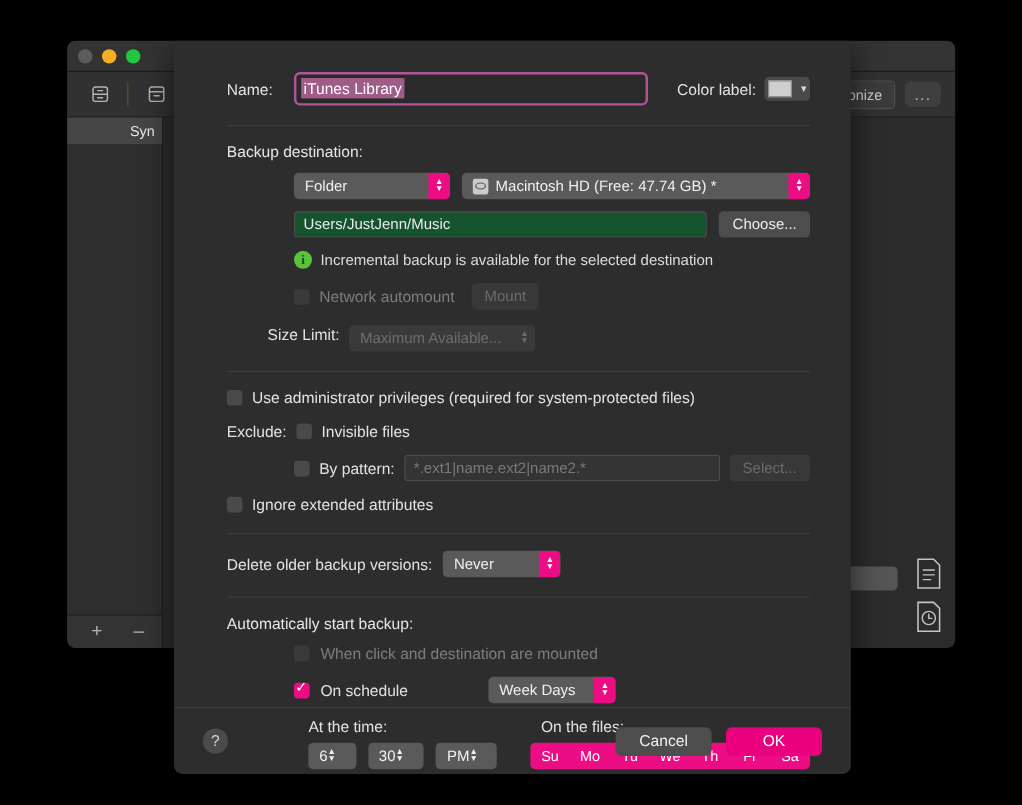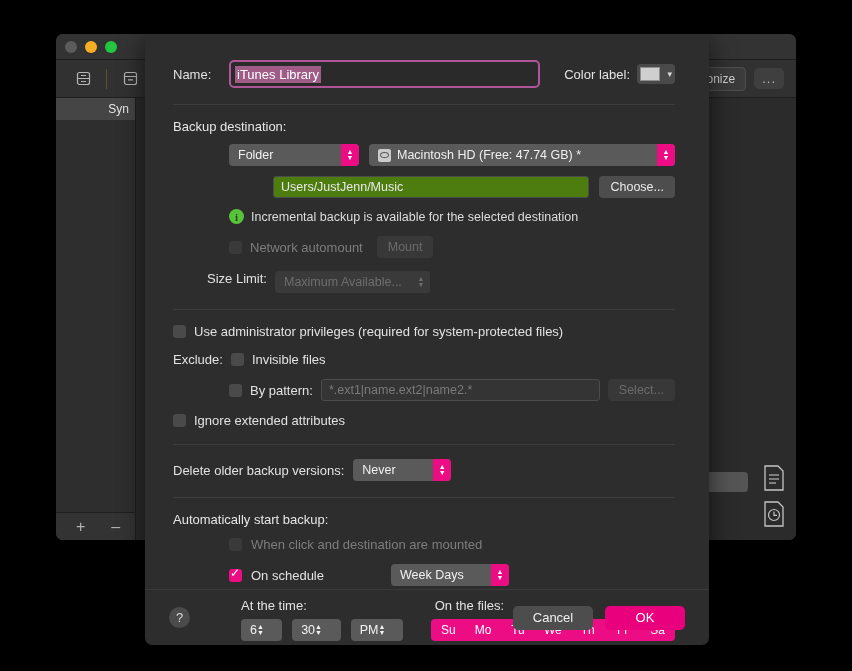--- a/index.html
+++ b/index.html
@@ -82,21 +82,21 @@
 
   
   .sheet {
     position: absolute; left: 145px; top: 34px;
     width: 564px; height: 611px;
     background: #2d2d2d;
     border-radius: 0 0 7px 7px;
     box-shadow: 0 6px 26px rgba(0,0,0,.6);
     overflow: hidden;
   }
-  .sheet-inner { padding: 26px 34px 0 28px; }
+  .sheet-inner { padding: 26px 34px 0 44px; }
 
   .row { display: flex; align-items: center; }
   .label { color: #e2e2e2; font-size: 13px; }
   .label.dim { color: #7d7d7d; }
 
   
   .name-row { margin-bottom: 0; }
   .name-label { width: 56px; }
   .name-input-wrap {
     flex: 1; position: relative;
@@ -142,24 +142,24 @@
     width: 13px; height: 13px; margin-right: 6px; flex: none;
     background: #cbcbcb; border-radius: 2px; position: relative;
   }
   .drive-ico::after {
     content: ""; position: absolute; left: 2px; right: 2px; top: 3px; height: 4px;
     border: 1px solid #5a5a5a; border-radius: 50%;
   }
 
   .path-row { display: flex; gap: 10px; margin: 10px 0 0 56px; align-items: center; }
   .path-field {
-    flex: 1; height: 22px; background: #4d7c0f;
+    flex: 1; height: 22px; background: #14532d;
     border: 1px solid #4b4b4b; border-radius: 3px;
     color: #e9e9e9; font-size: 12.5px;
-    display: flex; align-items: center; padding-left: 7px; margin-left: 44px;
+    display: flex; align-items: center; padding-left: 7px;
   }
   .btn {
     background: #4d4d4d; border-radius: 4px; height: 22px;
     color: #eaeaea; font-size: 12.5px;
     display: inline-flex; align-items: center; justify-content: center;
     padding: 0 11px;
   }
   .btn.disabled { background: #383838; color: #6b6b6b; }
 
   .info-row { display: flex; align-items: center; gap: 7px; margin: 11px 0 0 56px; }
@@ -436,21 +436,21 @@
       <div class="section-title">Automatically start backup:</div>
 
       <div class="sched-line">
         <span class="cb dim"></span>
         <span class="label dim">When click and destination are mounted</span>
       </div>
 
       <div class="sched-line">
         <span class="cb checked"></span>
         <span class="label">On schedule</span>
-        <div class="popup" style="width:118px; margin-left:58px">
+        <div class="popup" style="width:106px; margin-left:58px">
           <span>Week Days</span>
           <span class="stepper">
               <span class="arrows">▲<br>▼</span>
             </span>
         </div>
       </div>
 
       <div class="time-label-row">
         <span class="label">At the time:</span>
         <span class="label">On the files:</span>

